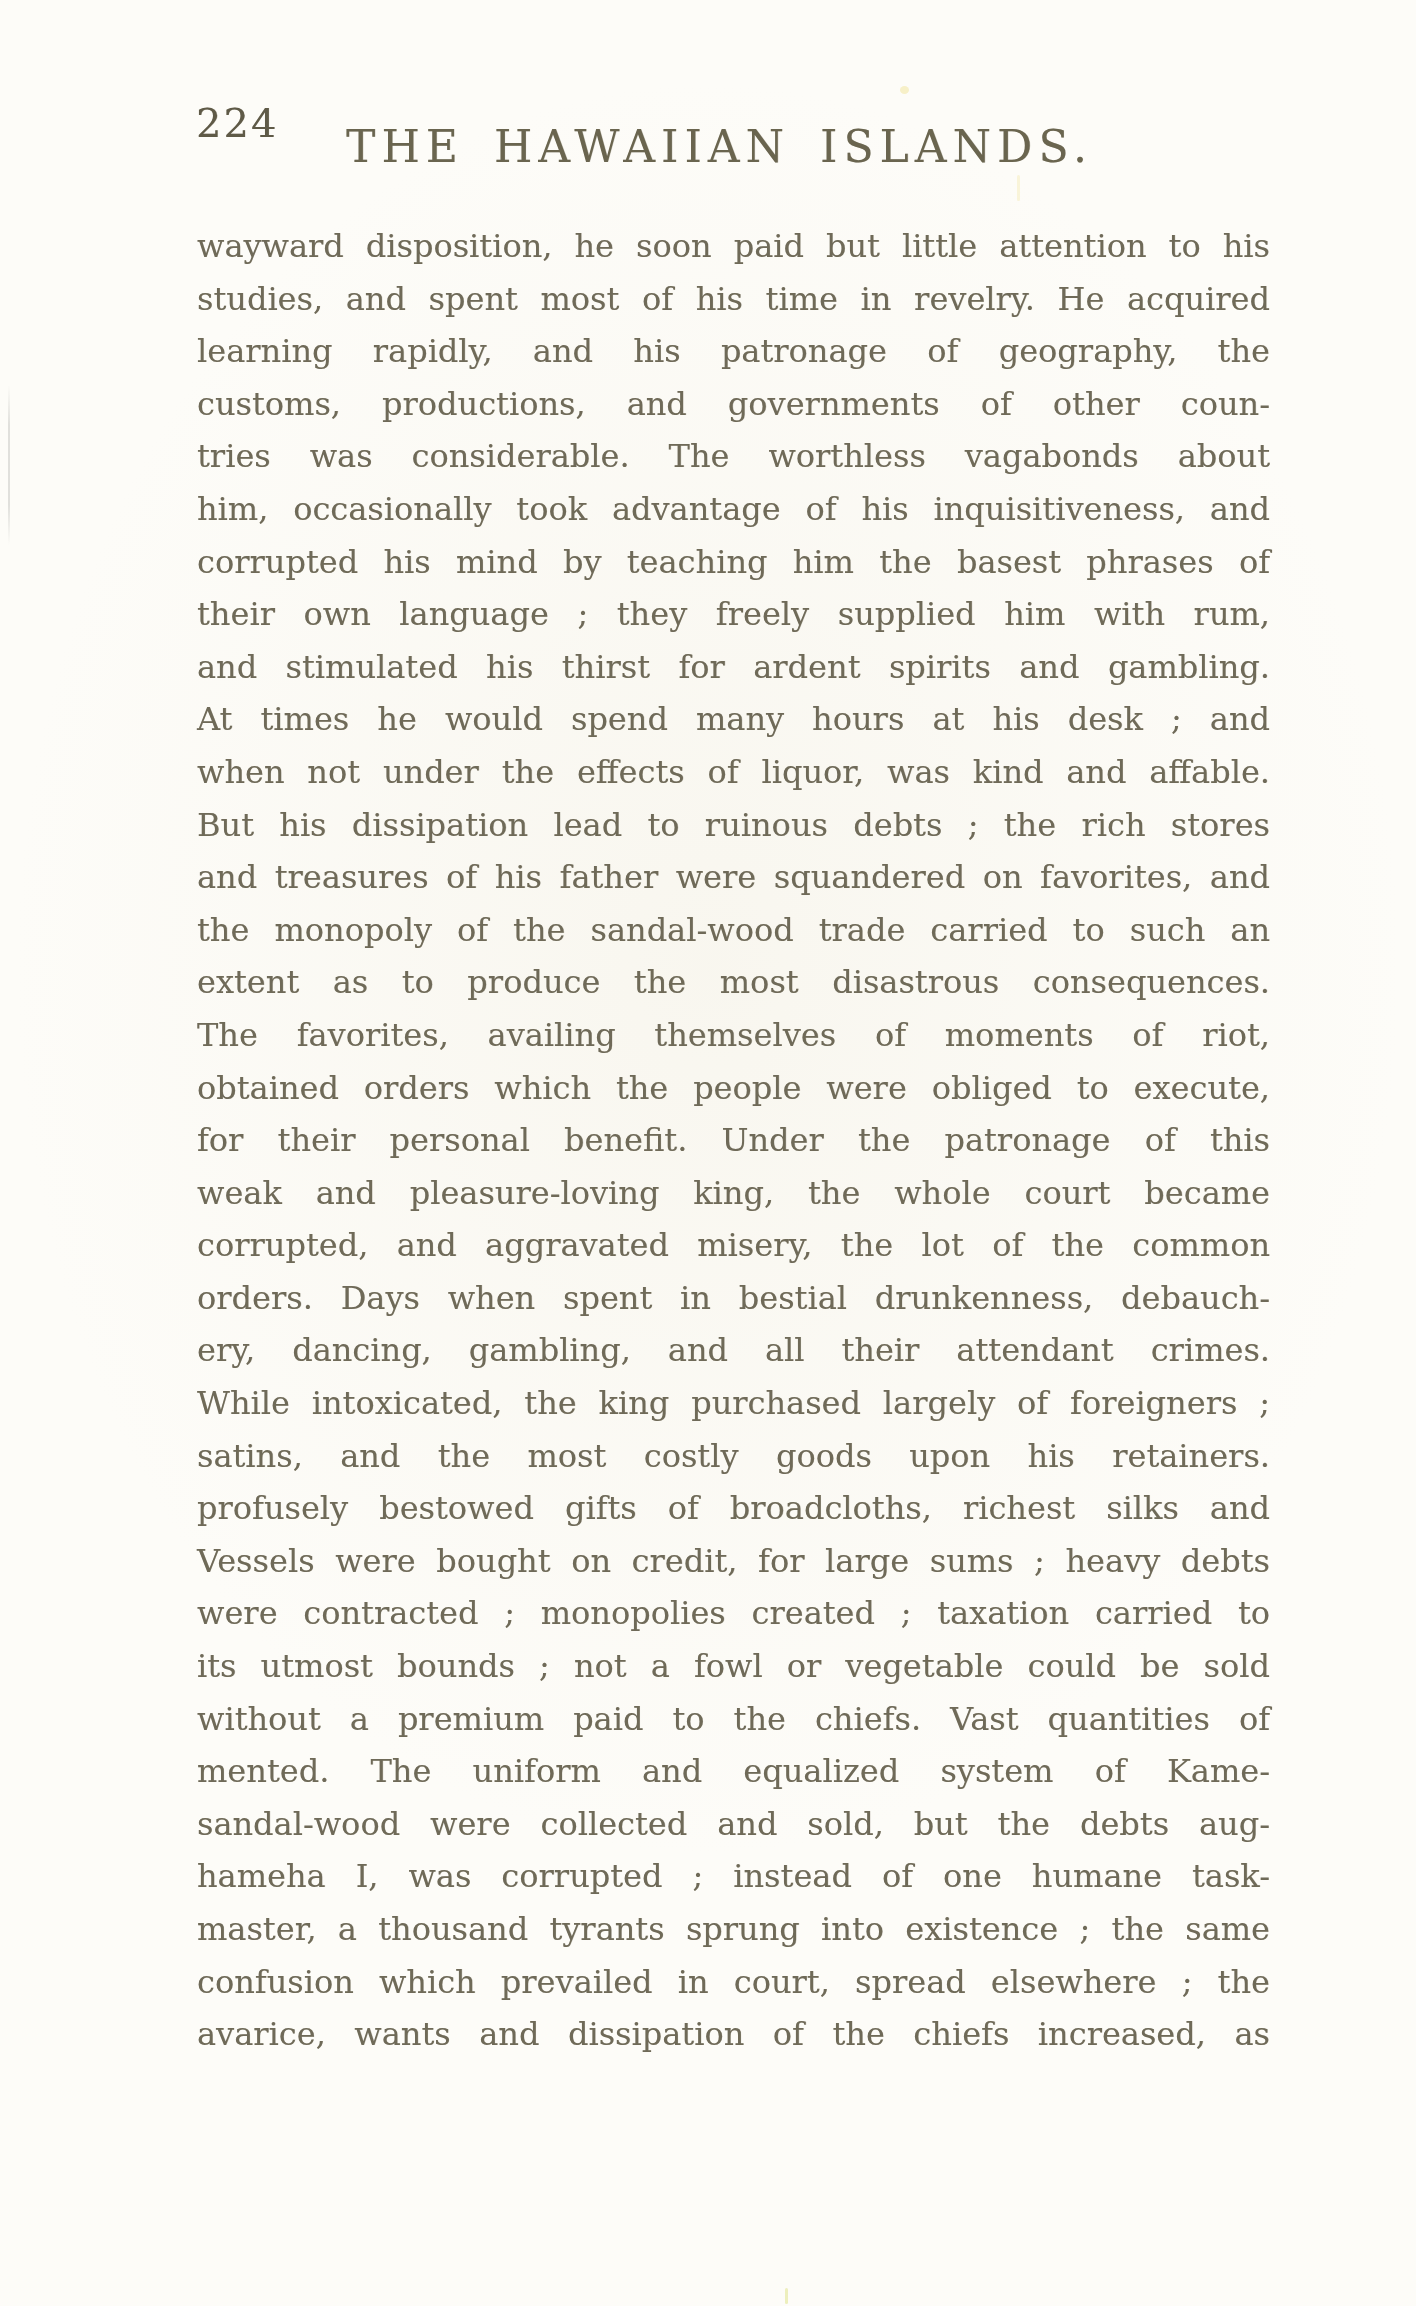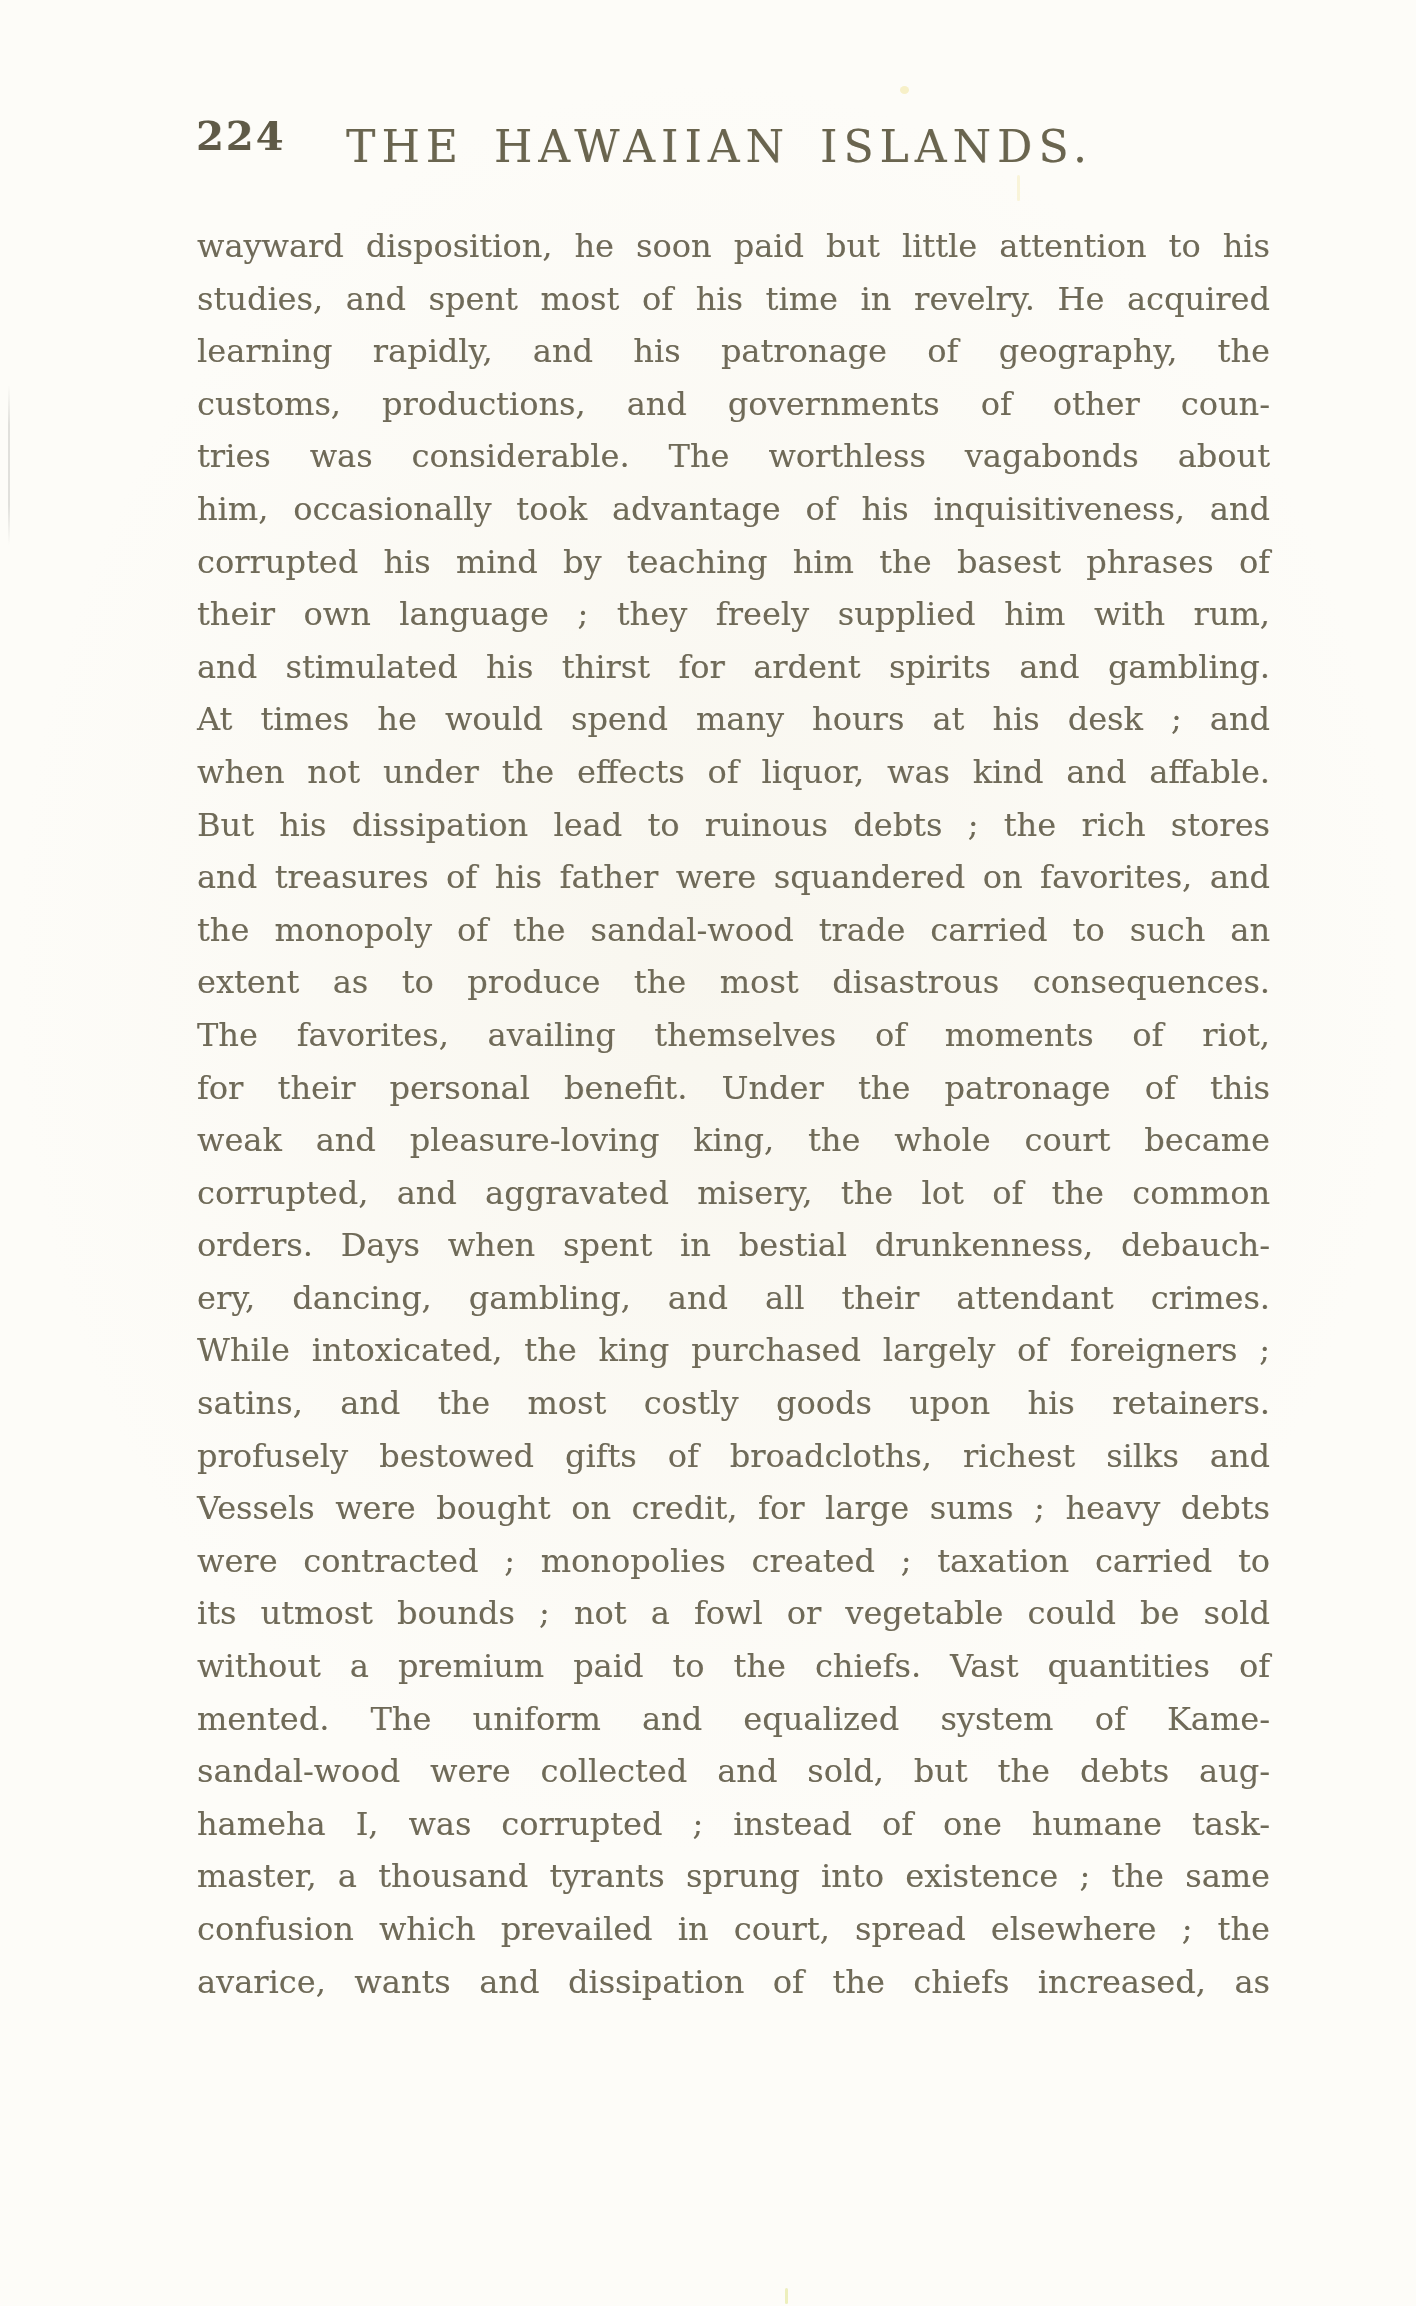--- a/index.html
+++ b/index.html
@@ -11,26 +11,25 @@
     font-family: "DejaVu Serif", "Liberation Serif", serif;
   }
   .vignette {
     position: absolute; inset: 0;
     background: radial-gradient(ellipse 70% 55% at 50% 42%,
                 rgba(240,236,222,0.35) 0%, rgba(253,252,248,0) 70%);
     pointer-events: none;
   }
   .page-number {
     position: absolute;
-    left: 196px; top: 112px;
+    left: 196px; top: 100px;
     font-size: 40px;
     color: var(--ink-dark, #5f5a47);
     letter-spacing: 2px;
     text-shadow: 0.4px 0.4px 0.5px rgba(95,90,71,0.35);
-    font-weight: bold;
   }
   .running-head {
     position: absolute;
     left: 197px; top: 121px;
     width: 1073px;
     text-align: center;
     font-size: 44px;
     letter-spacing: 6px;
     word-spacing: 10px;
     color: var(--ink-head, #6a654f);
@@ -96,20 +95,21 @@
     <div class="line">corrupted his mind by teaching him the basest phrases of</div>
     <div class="line">their own language ; they freely supplied him with rum,</div>
     <div class="line">and stimulated his thirst for ardent spirits and gambling.</div>
     <div class="line">At times he would spend many hours at his desk ; and</div>
     <div class="line">when not under the effects of liquor, was kind and affable.</div>
     <div class="line">But his dissipation lead to ruinous debts ; the rich stores</div>
     <div class="line">and treasures of his father were squandered on favorites, and</div>
     <div class="line">the monopoly of the sandal-wood trade carried to such an</div>
     <div class="line">extent as to produce the most disastrous consequences.</div>
     <div class="line">The favorites, availing themselves of moments of riot,</div>
+    <div class="line">obtained orders which the people were obliged to execute,</div>
     <div class="line">for their personal benefit.  Under the patronage of this</div>
     <div class="line">weak and pleasure-loving king, the whole court became</div>
     <div class="line">corrupted, and aggravated misery, the lot of the common</div>
     <div class="line">orders.  Days when spent in bestial drunkenness, debauch-</div>
     <div class="line">ery, dancing, gambling, and all their attendant crimes.</div>
     <div class="line">While intoxicated, the king purchased largely of foreigners ;</div>
     <div class="line">satins, and the most costly goods upon his retainers.</div>
     <div class="line">profusely bestowed gifts of broadcloths, richest silks and</div>
     <div class="line">Vessels were bought on credit, for large sums ;  heavy debts</div>
     <div class="line">were contracted ; monopolies created ; taxation carried to</div>

